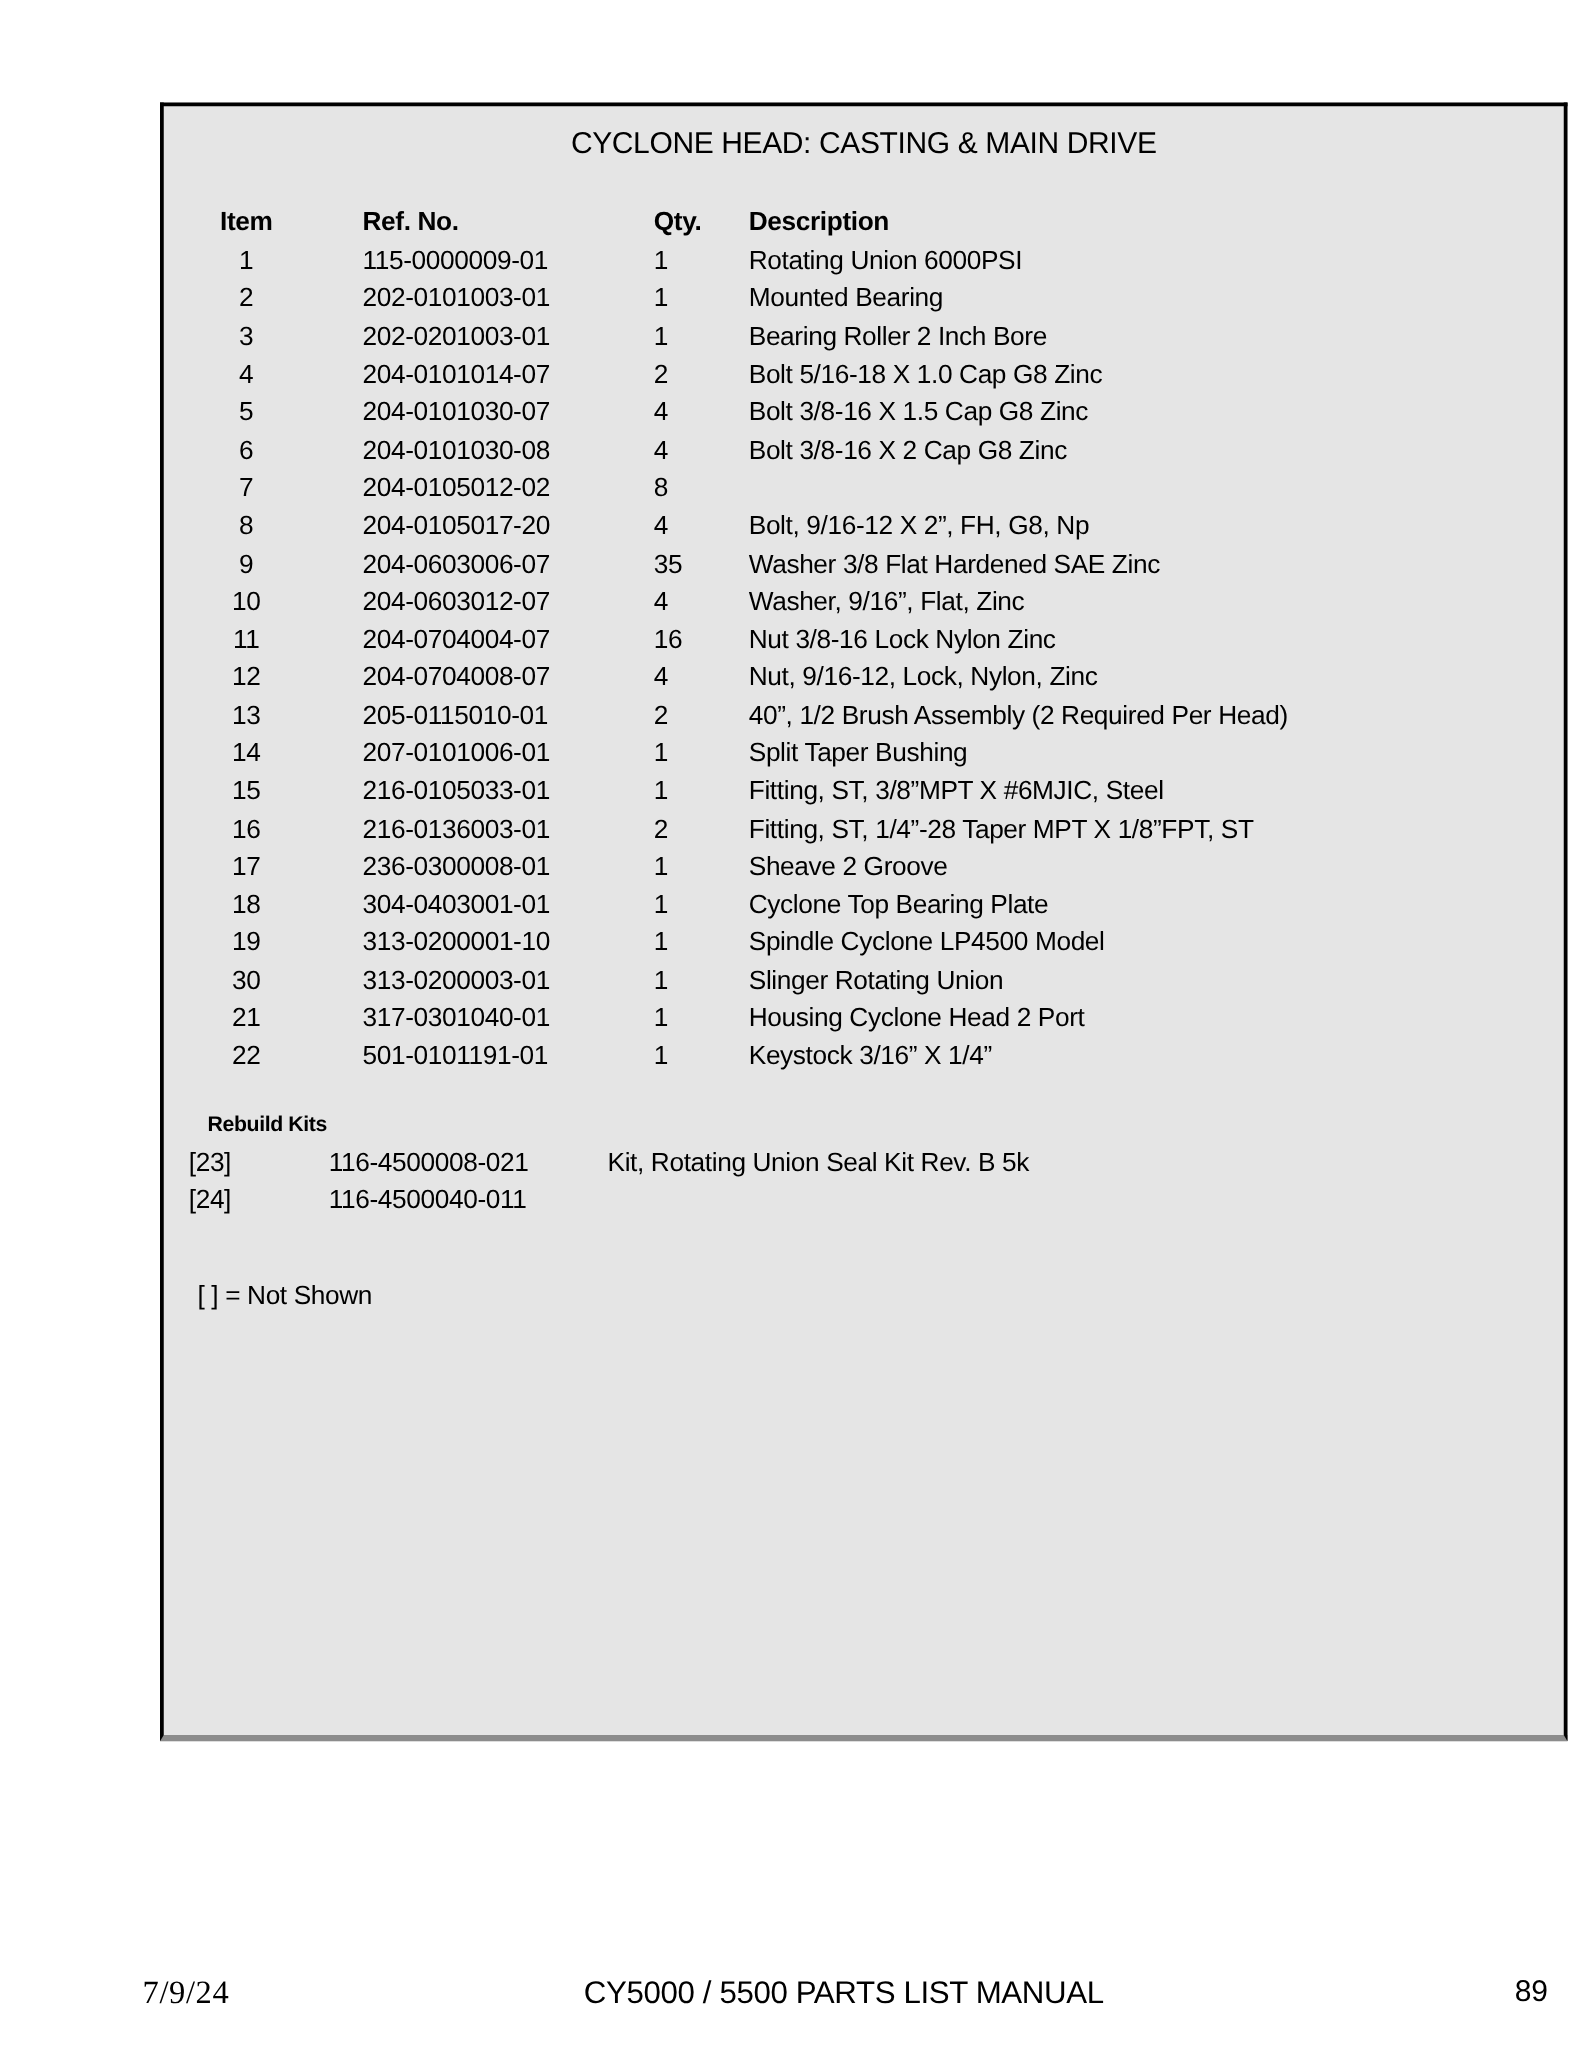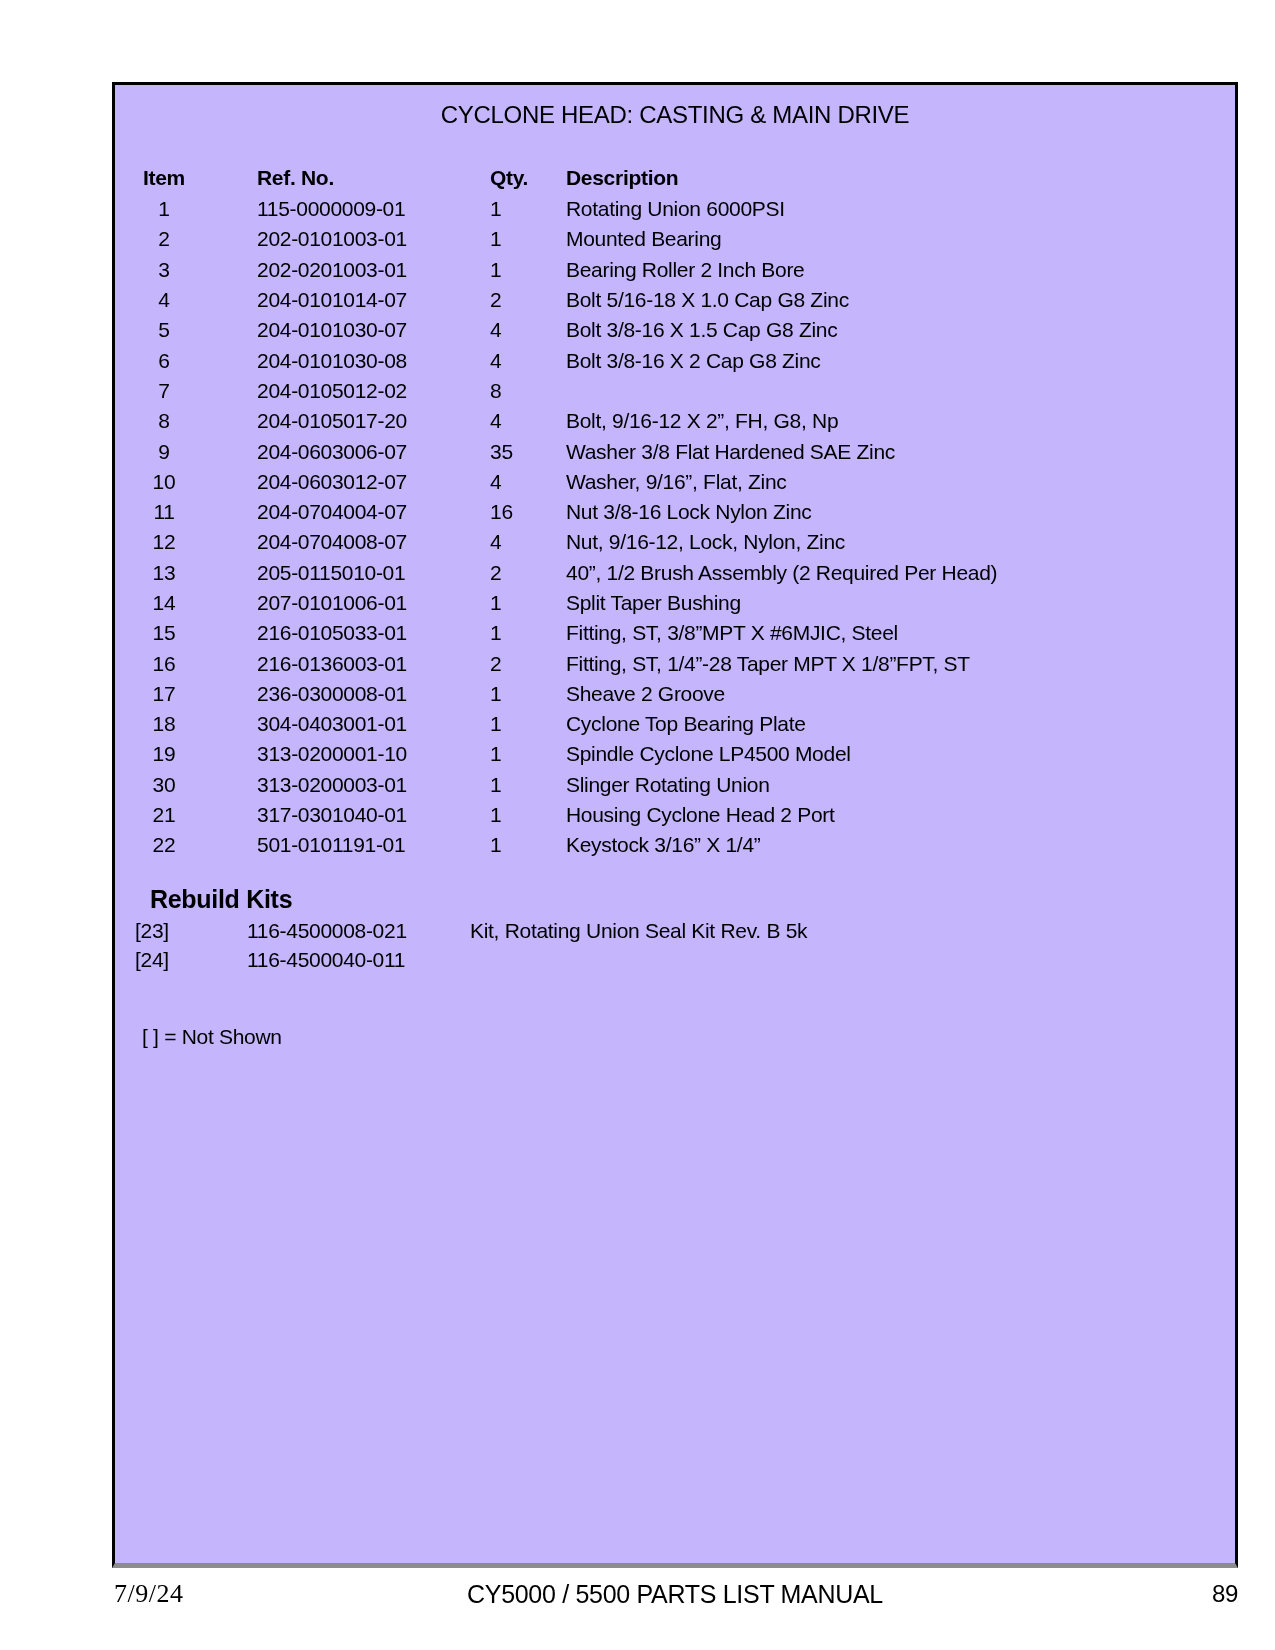--- a/index.html
+++ b/index.html
@@ -7,28 +7,28 @@
     position: relative;
     width: 1275px;
     height: 1650px;
     background: #ffffff;
     font-family: "Liberation Sans", sans-serif;
     color: #000000;
     letter-spacing: -0.3px;
   }
   .sheet {
     position: absolute;
-    left: 112px;
+    left: 128px;
     top: 82px;
     width: 1126px;
-    height: 1486px;
+    height: 1311px;
     box-sizing: border-box;
     border: 3px solid #000000;
     border-bottom: 5px solid #8c8c8c;
-    background: #c4b5fd;
+    background: #e5e5e5;
   }
   .doc-title {
     position: absolute;
     top: 16px;
     left: 0;
     width: 100%;
     text-align: center;
     font-size: 24px;
     white-space: nowrap;
   }
@@ -50,34 +50,34 @@
     left: 0;
     right: 14px;
   }
   .row {
     height: 30.3px;
     display: flex;
     align-items: center;
     font-size: 21px;
     white-space: nowrap;
   }
-  .c-item { width: 98px;  text-align: center; flex: 0 0 auto; }
+  .c-item { width: 98px;  text-align: center; flex: 0 0 auto; padding-left: 17px; }
   .c-ref  { width: 215px; margin-left: 44px;  flex: 0 0 auto; }
   .c-qty  { width: 76px;  margin-left: 18px;  flex: 0 0 auto; }
   .c-desc { flex: 1 1 auto; }
   
   .rebuild-heading {
     position: absolute;
     top: 800px;
     left: 0;
     height: 29px;
     line-height: 29px;
     padding-left: 35px;
     font-weight: bold;
-    font-size: 25px;
+    font-size: 17px;
   }
   .rebuild-rows {
     position: absolute;
     top: 832px;
     left: 0;
     right: 14px;
   }
   .rrow {
     height: 28.5px;
     display: flex;

